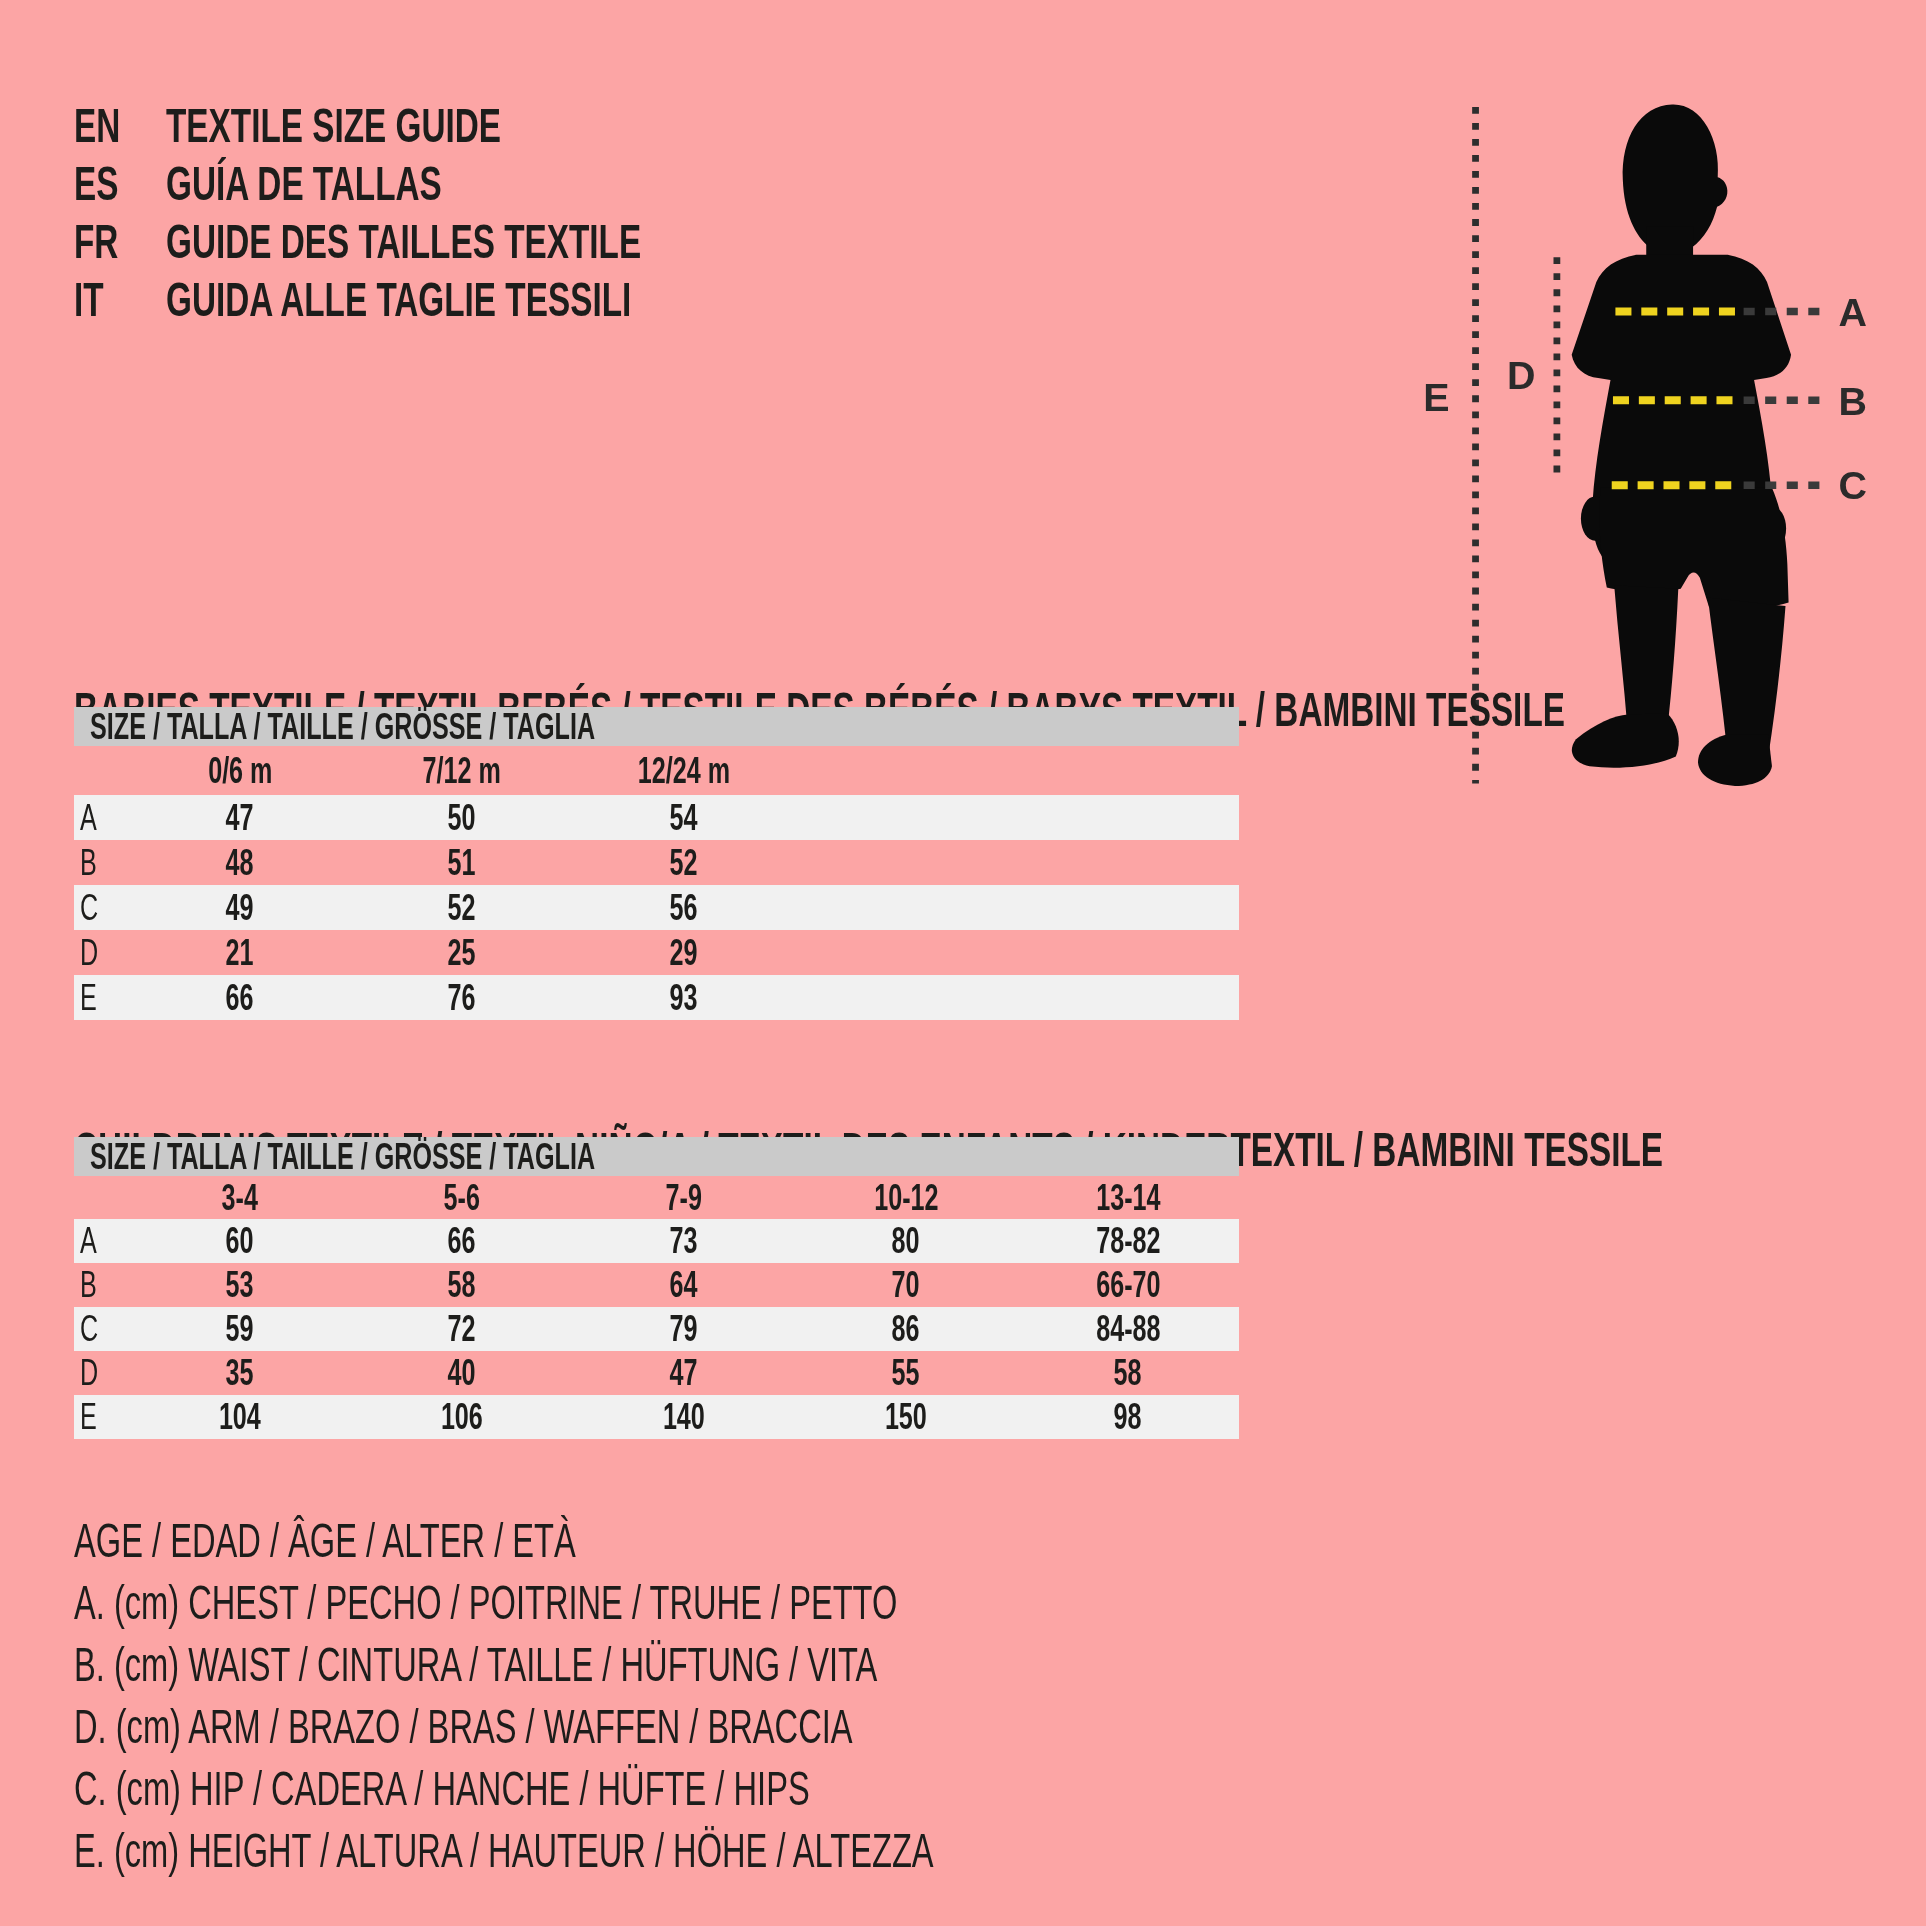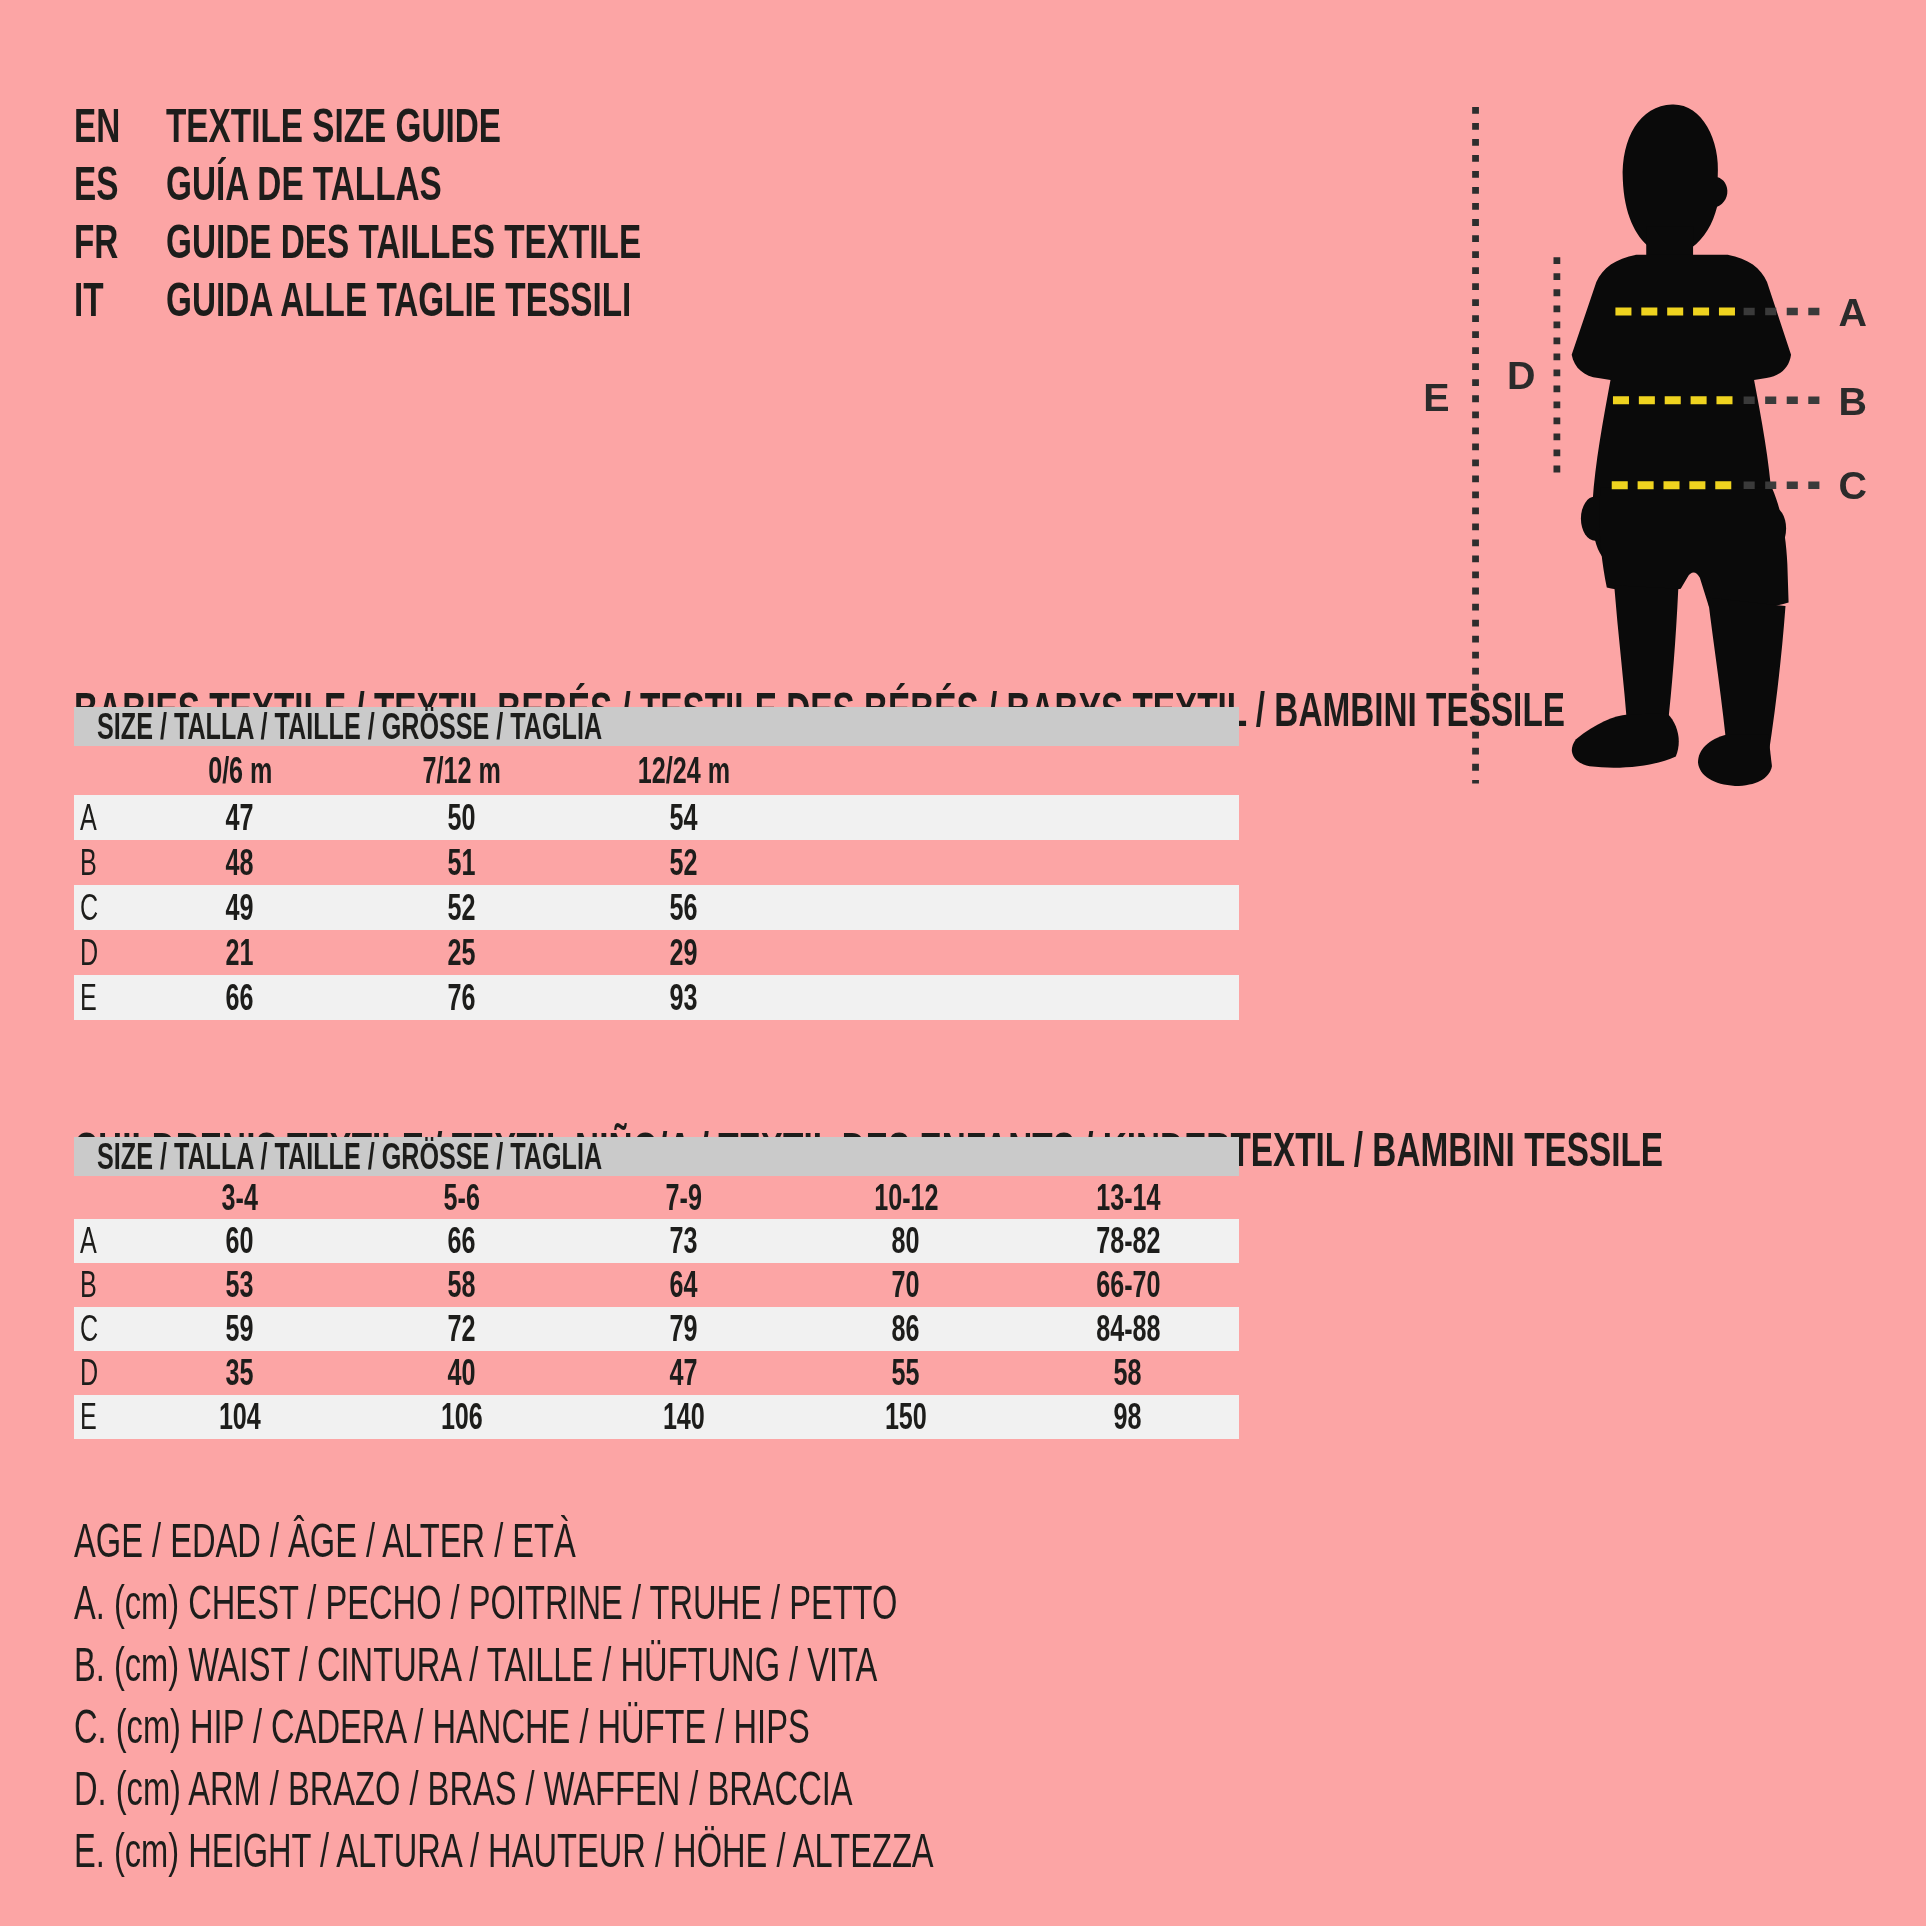--- a/index.html
+++ b/index.html
@@ -23,21 +23,21 @@
 
   
   .section-heading{position:absolute;left:74px;font-size:49px;font-weight:700;line-height:57px;}
   #babies-heading{top:640px;}
   #children-heading{top:1080px;}
 
   
   .size-table{position:absolute;left:74px;width:1165px;}
   #babies-table{top:707px;}
   #children-table{top:1137px;}
-  .size-bar{height:39px;background:#cacaca;display:flex;align-items:center;padding-left:23px;box-sizing:border-box;font-size:37px;font-weight:700;}
+  .size-bar{height:39px;background:#cacaca;display:flex;align-items:center;padding-left:16px;box-sizing:border-box;font-size:37px;font-weight:700;}
   .col-row{display:flex;align-items:center;}
   #babies-table .col-row{height:49px;}
   #children-table .col-row{height:43px;}
   .t-row{display:flex;align-items:center;}
   #babies-table .t-row{height:45px;}
   #children-table .t-row{height:44px;}
   .t-row.odd{background:#f1f1f1;}
   .label-cell{width:55px;padding-left:6.2px;box-sizing:border-box;font-size:37px;}
   .cell{width:222px;display:flex;justify-content:center;align-items:flex-end;font-size:37px;font-weight:bold;}
 
@@ -303,24 +303,24 @@
     <div class="legend-line">
         <span class="cz">AGE / EDAD / ÂGE / ALTER / ETÀ</span>
       </div>
     <div class="legend-line">
         <span class="cz">A. (cm) CHEST / PECHO / POITRINE / TRUHE / PETTO</span>
       </div>
     <div class="legend-line">
         <span class="cz">B. (cm) WAIST / CINTURA / TAILLE / HÜFTUNG / VITA</span>
       </div>
     <div class="legend-line">
+        <span class="cz">D. (cm) ARM / BRAZO / BRAS / WAFFEN / BRACCIA</span>
+      </div>
+    <div class="legend-line">
         <span class="cz">C. (cm) HIP / CADERA / HANCHE / HÜFTE / HIPS</span>
       </div>
     <div class="legend-line">
-        <span class="cz">D. (cm) ARM / BRAZO / BRAS / WAFFEN / BRACCIA</span>
-      </div>
-    <div class="legend-line">
         <span class="cz">E. (cm) HEIGHT / ALTURA / HAUTEUR / HÖHE / ALTEZZA</span>
       </div>
   </section>
 
 </div>
 
 
 </body></html>

